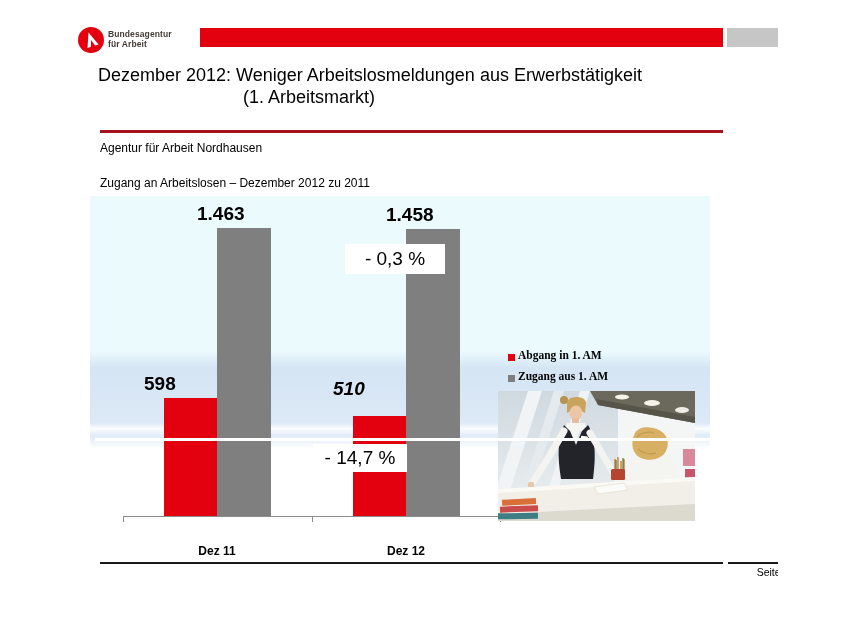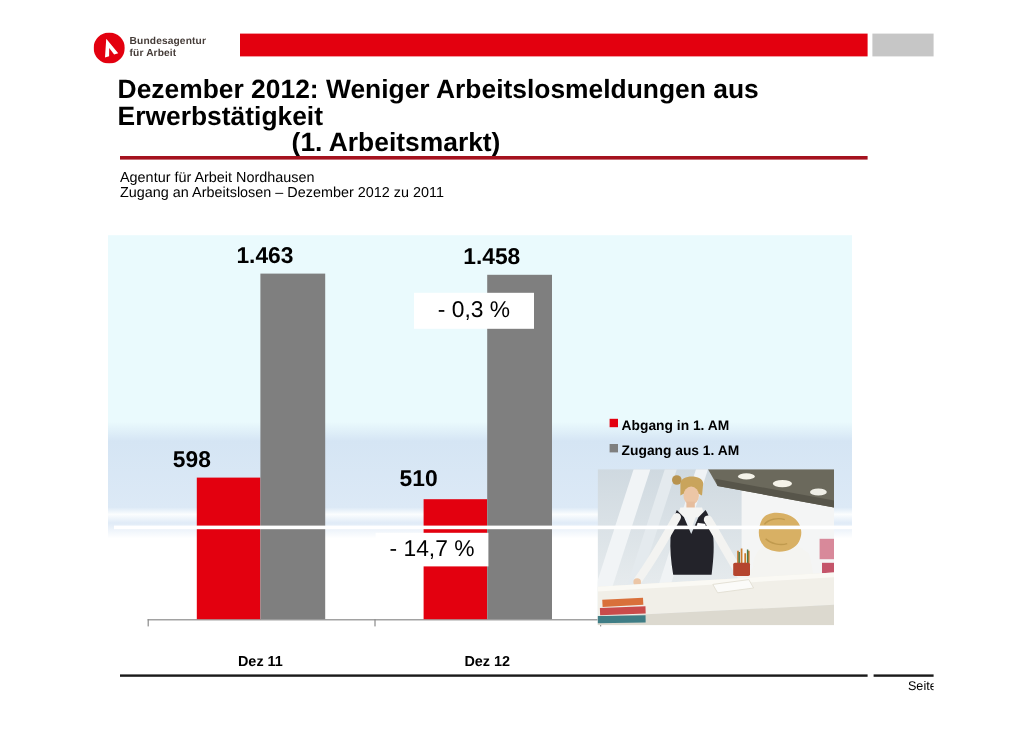--- a/index.html
+++ b/index.html
@@ -9,44 +9,44 @@
   }
   .abs{position:absolute;}
 
   
   #logo-mark{left:78px;top:27px;width:26px;height:26px;}
   #logo-text{left:108px;top:30px;font-size:8.5px;font-weight:bold;color:#453c38;line-height:9.5px;letter-spacing:.1px;}
   #top-red-bar{left:200px;top:28px;width:523px;height:19px;background:#e3000f;}
   #top-gray-bar{left:727px;top:28px;width:73px;height:19px;background:#c6c6c6;}
 
   
-  #title{left:98px;top:64px;width:660px;font-size:22px;font-weight:bold;line-height:22px;}
+  #title{left:98px;top:64px;width:660px;font-size:18px;font-weight:normal;line-height:22px;}
   #title .l2{padding-left:145px;}
 
   #red-rule{left:100px;top:130px;width:623px;height:3px;background:#a5121e;}
   #agency{left:100px;top:141px;font-size:12px;}
-  #subject{left:100px;top:153px;font-size:12px;}
+  #subject{left:100px;top:176px;font-size:12px;}
 
   
   #chart{
     left:90px;top:196px;width:620px;height:324px;
     background:linear-gradient(180deg,
       #eafafd 0%, #eafafd 48%,
       #d5e5f4 53%, #dce9f6 70%,
       #fbfdfe 71.8%, #e0ebf7 74%,
       #ffffff 78%, #ffffff 100%);
   }
   .bar{position:absolute;z-index:2;}
   .bar-label{position:absolute;z-index:2;font-size:19px;font-weight:bold;line-height:22px;}
   .annotation{position:absolute;z-index:5;background:#fff;font-size:19px;text-align:center;}
   #axis-line{left:33px;top:320px;width:378px;height:1px;background:#8c8c8c;z-index:2;}
   .tick{position:absolute;top:320px;width:1px;height:6px;background:#8c8c8c;z-index:2;}
   .cat-label{position:absolute;top:326px;width:100px;text-align:center;font-size:12px;font-weight:bold;z-index:2;margin-top:22px;}
   #legend{left:418px;top:153px;z-index:2;}
-  .legend-row{display:flex;align-items:flex-start;margin-bottom:9px;}
+  .legend-row{display:flex;align-items:flex-end;margin-bottom:9px;font-family:Liberation Serif, serif;}
   .legend-swatch{width:7px;height:7px;margin-right:3px;flex:none;}
   .legend-label{font-size:11.5px;font-weight:600;white-space:nowrap;}
 
   
   #gridline{left:95px;top:438px;width:615px;height:3px;background:#fff;z-index:7;}
   #photo{left:498px;top:391px;width:197px;height:130px;z-index:3;}
 
   
   #footer-line-main{left:100px;top:562px;width:623px;height:2px;background:#1a1a1a;}
   #footer-line-short{left:728px;top:562px;width:74px;height:2px;background:#1a1a1a;}
@@ -93,21 +93,21 @@
           <span class="legend-label">Zugang aus 1. AM</span>
         </div>
       </div>
   <div class="bar" style="left: 74px; top: 202px; width: 53px; height: 118px; background: rgb(227, 0, 15);"></div>
       <div class="bar-label" style="left: 54px; top: 177px; width: 93px;">598</div>
       <div class="bar" style="left: 127px; top: 32px; width: 54px; height: 288px; background: rgb(127, 127, 127);"></div>
       <div class="bar-label" style="left: 107px; top: 7px; width: 94px;">1.463</div>
       <div class="tick" style="left: 33px;"></div>
       <div class="cat-label" style="left: 77px;">Dez 11</div>
       <div class="bar" style="left: 263px; top: 220px; width: 53px; height: 100px; background: rgb(227, 0, 15);"></div>
-      <div class="bar-label" style="left: 243px; top: 193px; width: 93px;">510</div>
+      <div class="bar-label" style="left: 243px; top: 182px; width: 93px; font-style: italic;">510</div>
       <div class="bar" style="left: 316px; top: 33px; width: 54px; height: 287px; background: rgb(127, 127, 127);"></div>
       <div class="bar-label" style="left: 296px; top: 8px; width: 94px;">1.458</div>
       <div class="tick" style="left: 222px;"></div>
       <div class="cat-label" style="left: 266px;">Dez 12</div>
       <div class="tick" style="left: 410px;"></div>
       <div class="annotation" style="left: 255px; top: 48px; width: 100px; height: 30px; line-height: 30px;">- 0,3 %</div>
       <div class="annotation" style="left: 223px; top: 248px; width: 94px; height: 28px; line-height: 28px;">- 14,7 %</div>
     </div>
 
   <div class="abs" id="gridline"></div>

